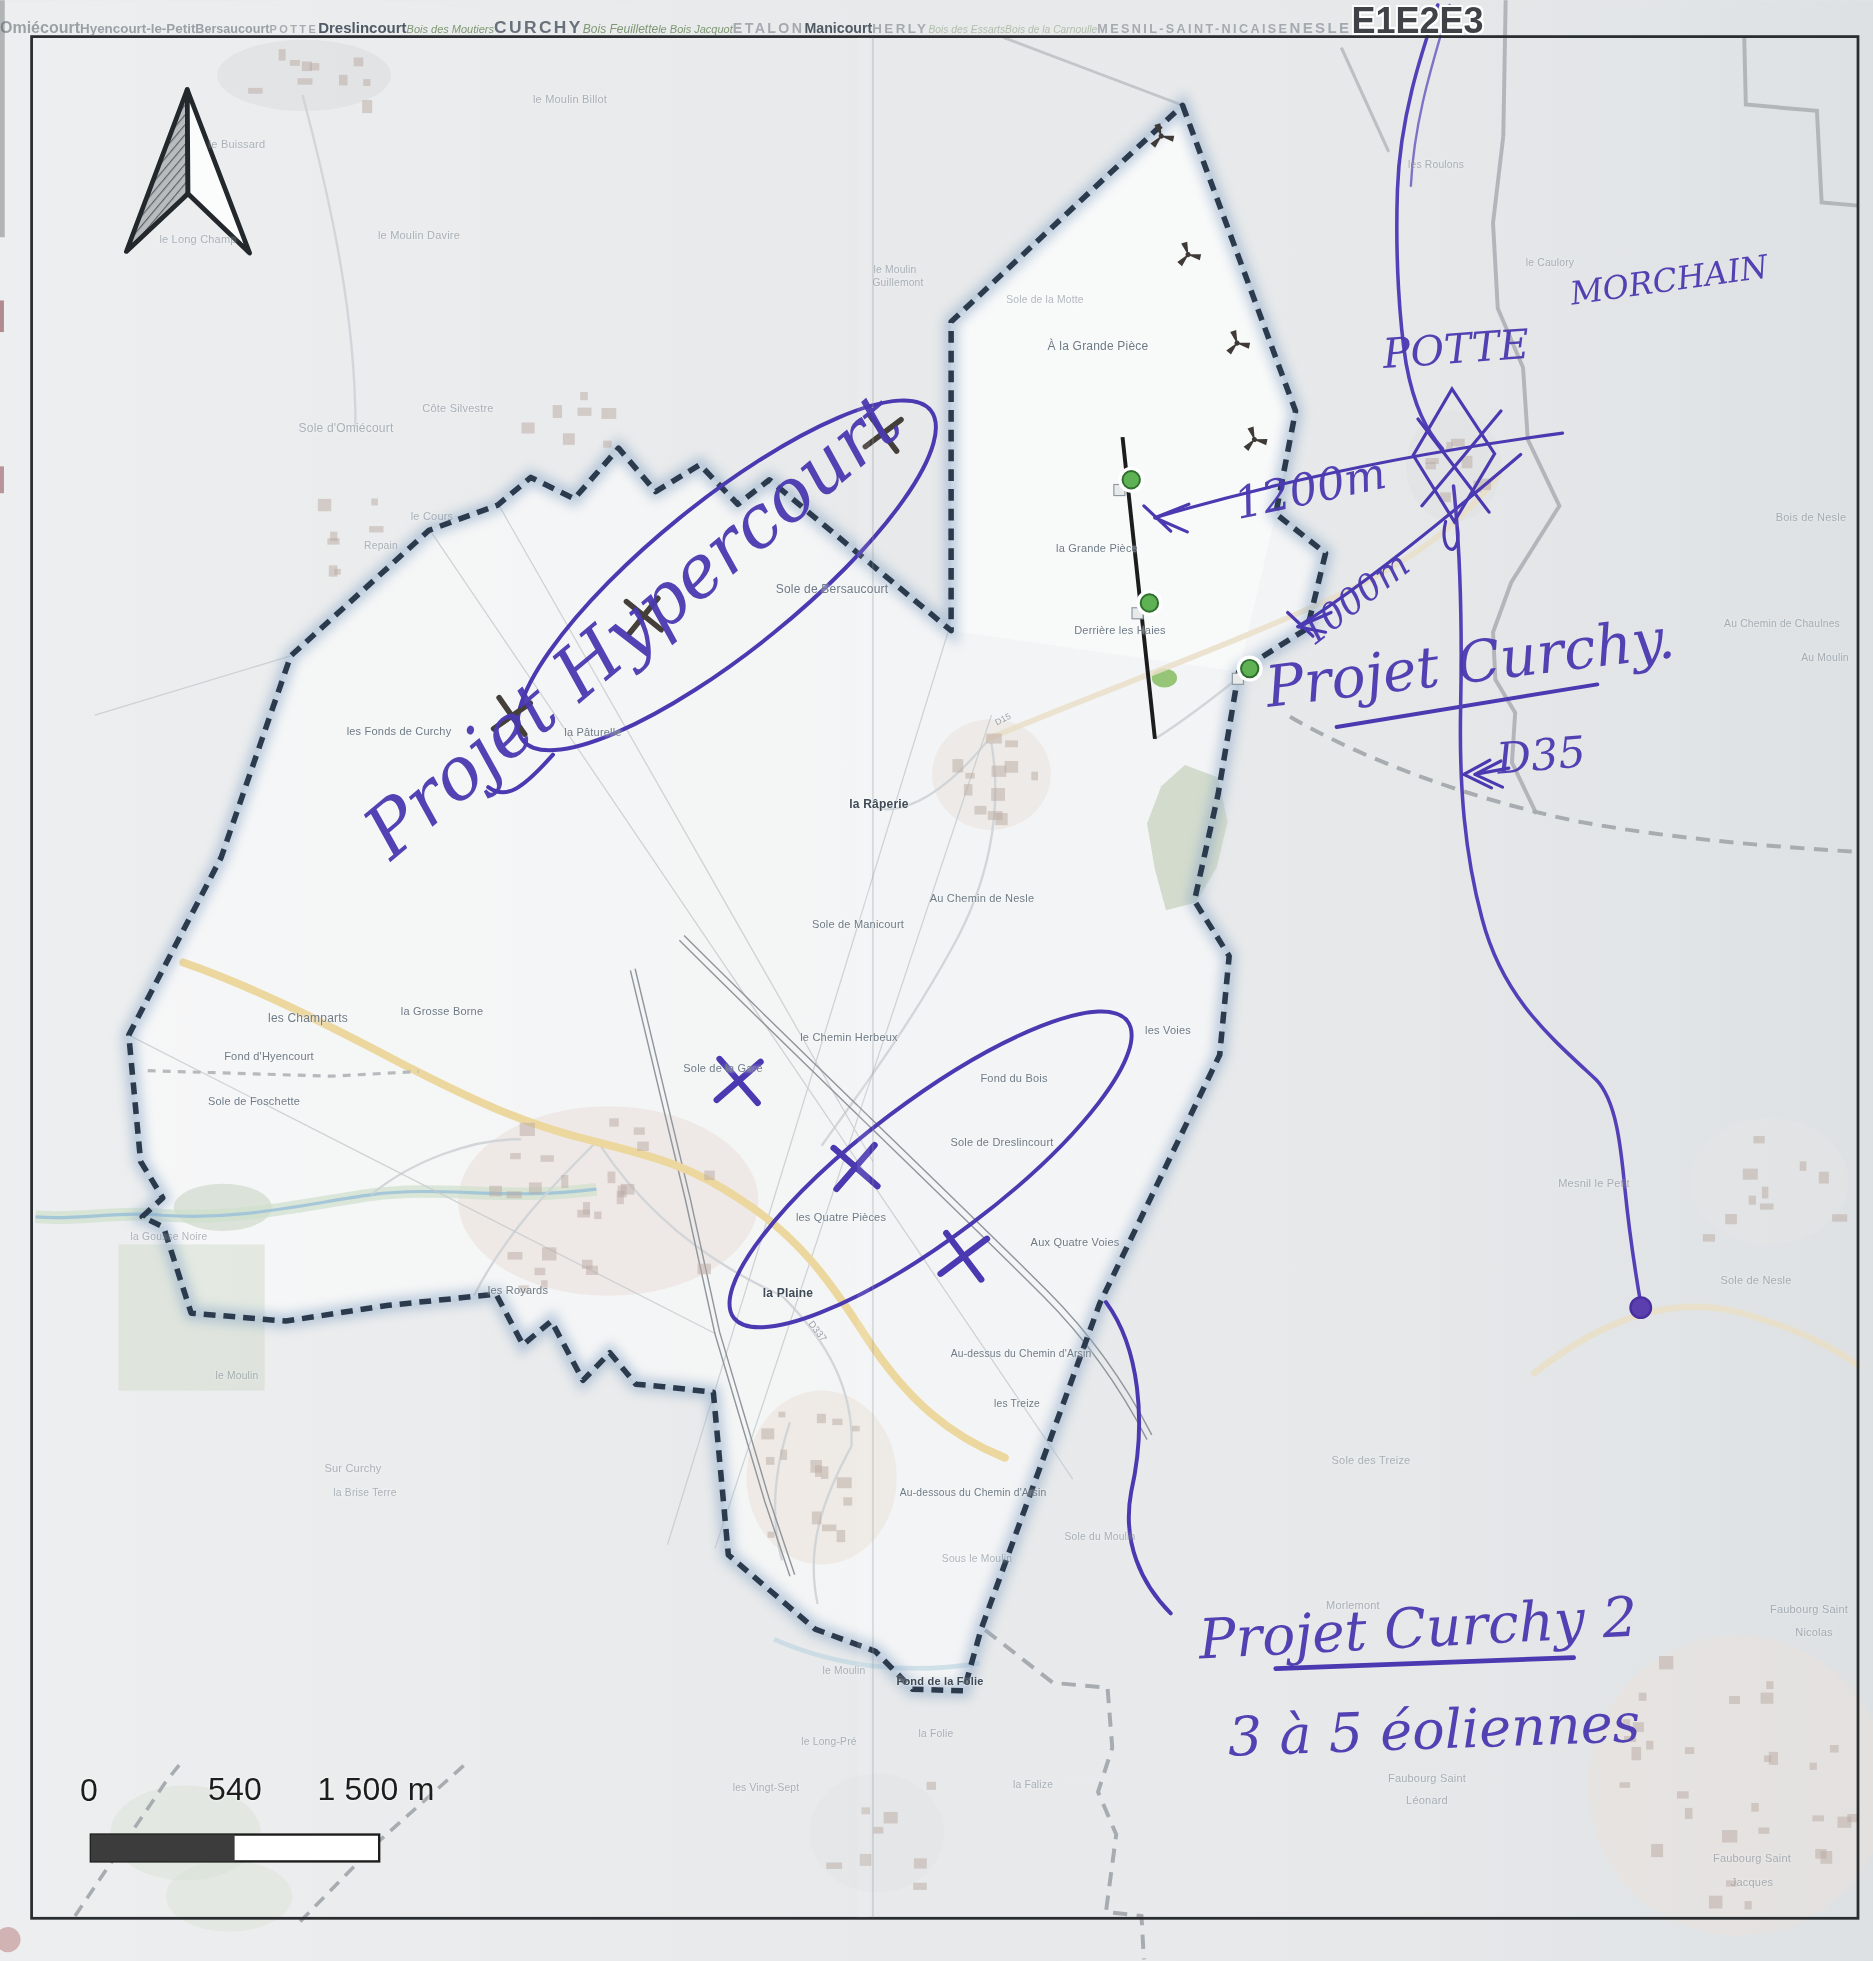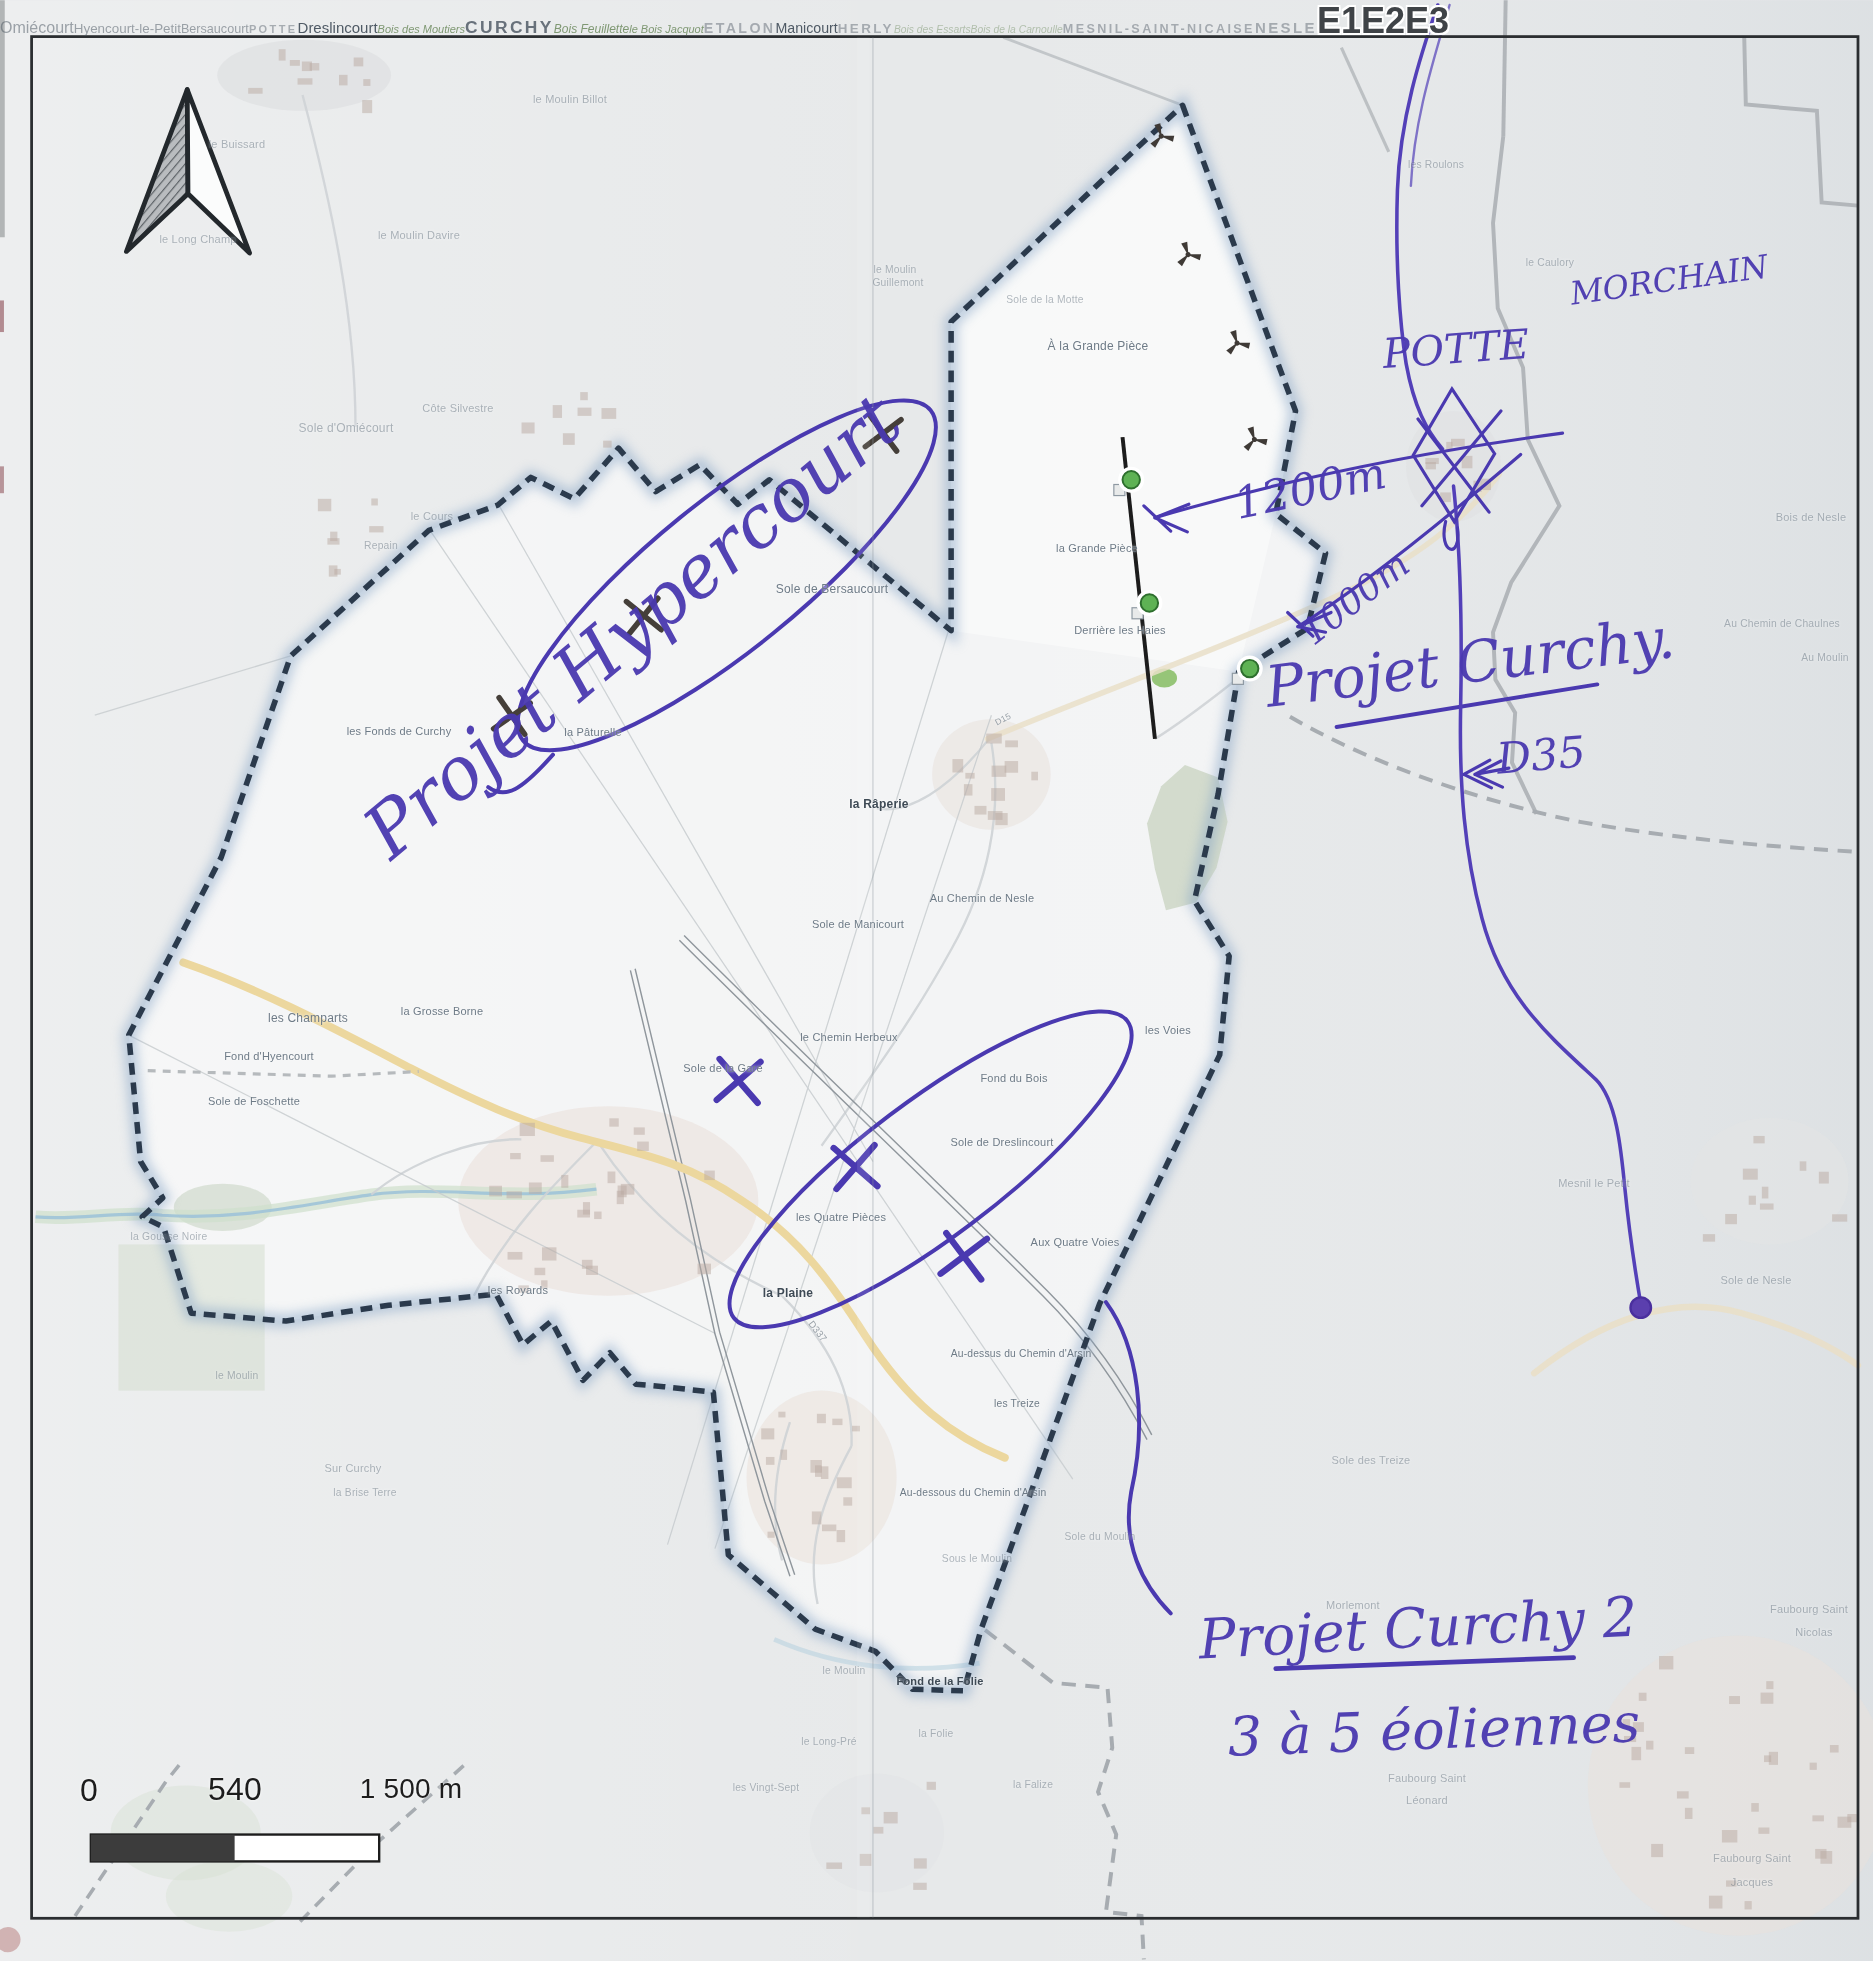--- a/index.html
+++ b/index.html
@@ -3,21 +3,21 @@
 <meta charset="utf-8">
 <style>
   html,body{margin:0;padding:0;background:#9aa0a4;}
   #stage{position:relative;width:1873px;height:1962px;overflow:hidden;
          background:#e7e9ea;font-family:"Liberation Sans",sans-serif;}
   #basemap{position:absolute;left:0;top:0;}
   #labels{position:absolute;left:0;top:0;width:100%;height:100%;pointer-events:none;}
   .lbl{position:absolute;white-space:nowrap;color:#6e7b87;
        font:400 12px "Liberation Sans",sans-serif;letter-spacing:0.2px;
        text-shadow:0 0 3.2px rgba(255,255,255,.95);}
-  .town{color:#4f5a65;font-weight:400;}
+  .town{color:#4f5a65;font-weight:700;}
   .city{color:#68717b;font-weight:700;letter-spacing:2.4px;}
   .green{color:#7f9873;font-style:italic;}
   .faint{opacity:.52;}
   .dark{color:#3e4a55;font-weight:700;}
   .roadlbl{color:#99a1a8;}
   .emark{color:#3f4347;font-weight:600;
          text-shadow:-1.6px 0 0 #fff,1.6px 0 0 #fff,0 -1.6px 0 #fff,0 1.6px 0 #fff,
                      -1.6px -1.6px 0 #fff,1.6px 1.6px 0 #fff,-1.6px 1.6px 0 #fff,1.6px -1.6px 0 #fff;}
   .scaletxt{color:#1d1d1d;font-weight:400;}
   .ink{position:absolute;white-space:nowrap;color:#4a39b0;
@@ -380,17 +380,17 @@
 
   <g>
     <rect x="115" y="2322" width="365" height="34" fill="#ffffff" stroke="#1c1c1c" stroke-width="3"></rect>
     <rect x="115" y="2322" width="182" height="34" fill="#3c3c3c"></rect>
   </g>
 </svg>
 
 <div id="labels">
   <span class="lbl scaletxt" style="left:89px;top:1790px;font-size:32px;position:absolute;transform:translate(-50%,-50%)">0</span>
   <span class="lbl scaletxt" style="left:235px;top:1789px;font-size:32px;position:absolute;transform:translate(-50%,-50%)">540</span>
-  <span class="lbl scaletxt" style="left:411px;top:1789px;font-size:28px;position:absolute;transform:translate(-50%,-50%)">1 500 m</span>
+  <span class="lbl scaletxt" style="left:376px;top:1789px;font-size:32px;position:absolute;transform:translate(-50%,-50%)">1 500 m</span>
 <span class="town faint" style="left: 303px; top: 75px; font-size: 16px; transform: translate(-50%, -50%) rotate(0deg);">Omiécourt</span><span class="lbl faint" style="left: 570px; top: 99px; font-size: 11px; transform: translate(-50%, -50%) rotate(0deg);">le Moulin Billot</span><span class="lbl faint" style="left: 237px; top: 144px; font-size: 11px; transform: translate(-50%, -50%) rotate(0deg);">le Buissard</span><span class="lbl faint" style="left: 198px; top: 239px; font-size: 11px; transform: translate(-50%, -50%) rotate(0deg);">le Long Champ</span><span class="lbl faint" style="left: 419px; top: 235px; font-size: 11px; transform: translate(-50%, -50%) rotate(0deg);">le Moulin Davire</span><span class="lbl faint" style="left: 346px; top: 428px; font-size: 12px; transform: translate(-50%, -50%) rotate(0deg);">Sole d'Omiécourt</span><span class="lbl faint" style="left: 458px; top: 408px; font-size: 11px; transform: translate(-50%, -50%) rotate(0deg);">Côte Silvestre</span><span class="town faint" style="left: 356px; top: 539px; font-size: 13.4px; transform: translate(-50%, -50%) rotate(0deg);">Hyencourt-le-Petit</span><span class="lbl faint" style="left: 432px; top: 516px; font-size: 11px; transform: translate(-50%, -50%) rotate(0deg);">le Cours</span><span class="lbl faint" style="left: 381px; top: 545px; font-size: 10.3px; transform: translate(-50%, -50%) rotate(0deg);">Repain</span><span class="town faint" style="left: 563px; top: 433px; font-size: 12.6px; transform: translate(-50%, -50%) rotate(0deg);">Bersaucourt</span><span class="lbl" style="left: 832px; top: 589px; font-size: 12px; transform: translate(-50%, -50%) rotate(0deg);">Sole de Bersaucourt</span><span class="lbl faint" style="left: 895px; top: 269px; font-size: 10.3px; transform: translate(-50%, -50%) rotate(0deg);">le Moulin</span><span class="lbl faint" style="left: 898px; top: 282px; font-size: 10.3px; transform: translate(-50%, -50%) rotate(0deg);">Guillemont</span><span class="lbl faint" style="left: 1045px; top: 299px; font-size: 10.3px; transform: translate(-50%, -50%) rotate(0deg);">Sole de la Motte</span><span class="lbl faint" style="left: 1436px; top: 164px; font-size: 10.3px; transform: translate(-50%, -50%) rotate(0deg);">les Roulons</span><span class="lbl faint" style="left: 1550px; top: 262px; font-size: 10.3px; transform: translate(-50%, -50%) rotate(0deg);">le Caulory</span><span class="city faint" style="left: 1463px; top: 442px; font-size: 11px; transform: translate(-50%, -50%) rotate(0deg);">POTTE</span><span class="lbl" style="left: 1098px; top: 346px; font-size: 12px; transform: translate(-50%, -50%) rotate(0deg);">À la Grande Pièce</span><span class="lbl" style="left: 1097px; top: 548px; font-size: 11px; transform: translate(-50%, -50%) rotate(0deg);">la Grande Pièce</span><span class="lbl" style="left: 1120px; top: 630px; font-size: 11px; transform: translate(-50%, -50%) rotate(0deg);">Derrière les Haies</span><span class="lbl" style="left: 593px; top: 732px; font-size: 11px; transform: translate(-50%, -50%) rotate(0deg);">la Pâturelle</span><span class="lbl" style="left: 399px; top: 731px; font-size: 11px; transform: translate(-50%, -50%) rotate(0deg);">les Fonds de Curchy</span><span class="town" style="left: 989px; top: 762px; font-size: 15px; transform: translate(-50%, -50%) rotate(0deg);">Dreslincourt</span><span class="lbl dark" style="left: 879px; top: 804px; font-size: 12px; transform: translate(-50%, -50%) rotate(0deg);">la Râperie</span><span class="lbl" style="left: 982px; top: 898px; font-size: 11px; transform: translate(-50%, -50%) rotate(0deg);">Au Chemin de Nesle</span><span class="lbl" style="left: 858px; top: 924px; font-size: 11px; transform: translate(-50%, -50%) rotate(0deg);">Sole de Manicourt</span><span class="green" style="left: 1201px; top: 811px; font-size: 11px; transform: translate(-50%, -50%) rotate(0deg);">Bois des Moutiers</span><span class="lbl" style="left: 1014px; top: 1078px; font-size: 11px; transform: translate(-50%, -50%) rotate(0deg);">Fond du Bois</span><span class="lbl" style="left: 1002px; top: 1142px; font-size: 11px; transform: translate(-50%, -50%) rotate(0deg);">Sole de Dreslincourt</span><span class="lbl" style="left: 1168px; top: 1030px; font-size: 11px; transform: translate(-50%, -50%) rotate(0deg);">les Voies</span><span class="lbl" style="left: 1075px; top: 1242px; font-size: 11px; transform: translate(-50%, -50%) rotate(0deg);">Aux Quatre Voies</span><span class="lbl" style="left: 849px; top: 1037px; font-size: 11px; transform: translate(-50%, -50%) rotate(0deg);">le Chemin Herbeux</span><span class="lbl" style="left: 723px; top: 1068px; font-size: 11px; transform: translate(-50%, -50%) rotate(0deg);">Sole de la Gare</span><span class="lbl" style="left: 841px; top: 1217px; font-size: 11px; transform: translate(-50%, -50%) rotate(0deg);">les Quatre Pièces</span><span class="lbl dark" style="left: 788px; top: 1293px; font-size: 12px; transform: translate(-50%, -50%) rotate(0deg);">la Plaine</span><span class="city" style="left: 597px; top: 1179px; font-size: 17.4px; transform: translate(-50%, -50%) rotate(0deg);">CURCHY</span><span class="lbl" style="left: 308px; top: 1018px; font-size: 12px; transform: translate(-50%, -50%) rotate(0deg);">les Champarts</span><span class="lbl" style="left: 269px; top: 1056px; font-size: 11px; transform: translate(-50%, -50%) rotate(0deg);">Fond d'Hyencourt</span><span class="lbl" style="left: 254px; top: 1101px; font-size: 11px; transform: translate(-50%, -50%) rotate(0deg);">Sole de Foschette</span><span class="lbl" style="left: 442px; top: 1011px; font-size: 11px; transform: translate(-50%, -50%) rotate(0deg);">la Grosse Borne</span><span class="green" style="left: 204px; top: 1203px; font-size: 12px; transform: translate(-50%, -50%) rotate(0deg);">Bois Feuillette</span><span class="lbl faint" style="left: 169px; top: 1236px; font-size: 10.3px; transform: translate(-50%, -50%) rotate(0deg);">la Gousse Noire</span><span class="green" style="left: 356px; top: 1234px; font-size: 11px; transform: translate(-50%, -50%) rotate(0deg);">le Bois Jacquot</span><span class="lbl" style="left: 518px; top: 1290px; font-size: 11px; transform: translate(-50%, -50%) rotate(0deg);">les Royards</span><span class="lbl faint" style="left: 237px; top: 1375px; font-size: 10.3px; transform: translate(-50%, -50%) rotate(0deg);">le Moulin</span><span class="lbl faint" style="left: 353px; top: 1468px; font-size: 11px; transform: translate(-50%, -50%) rotate(0deg);">Sur Curchy</span><span class="lbl faint" style="left: 365px; top: 1492px; font-size: 10.3px; transform: translate(-50%, -50%) rotate(0deg);">la Brise Terre</span><span class="city faint" style="left: 138px; top: 1632px; font-size: 14.2px; transform: translate(-50%, -50%) rotate(0deg);">ETALON</span><span class="town" style="left: 812px; top: 1440px; font-size: 14.2px; transform: translate(-50%, -50%) rotate(0deg);">Manicourt</span><span class="lbl" style="left: 1021px; top: 1353px; font-size: 10.3px; transform: translate(-50%, -50%) rotate(0deg);">Au-dessus du Chemin d'Arsin</span><span class="lbl" style="left: 1017px; top: 1403px; font-size: 10.3px; transform: translate(-50%, -50%) rotate(0deg);">les Treize</span><span class="lbl" style="left: 973px; top: 1492px; font-size: 10.3px; transform: translate(-50%, -50%) rotate(0deg);">Au-dessous du Chemin d'Arsin</span><span class="lbl faint" style="left: 1100px; top: 1536px; font-size: 10.3px; transform: translate(-50%, -50%) rotate(0deg);">Sole du Moulin</span><span class="lbl faint" style="left: 977px; top: 1558px; font-size: 10.3px; transform: translate(-50%, -50%) rotate(0deg);">Sous le Moulin</span><span class="lbl faint" style="left: 1371px; top: 1460px; font-size: 11px; transform: translate(-50%, -50%) rotate(0deg);">Sole des Treize</span><span class="lbl dark" style="left: 940px; top: 1681px; font-size: 11px; transform: translate(-50%, -50%) rotate(0deg);">Fond de la Folie</span><span class="lbl faint" style="left: 844px; top: 1670px; font-size: 10.3px; transform: translate(-50%, -50%) rotate(0deg);">le Moulin</span><span class="lbl faint" style="left: 936px; top: 1733px; font-size: 10.3px; transform: translate(-50%, -50%) rotate(0deg);">la Folie</span><span class="lbl faint" style="left: 829px; top: 1741px; font-size: 10.3px; transform: translate(-50%, -50%) rotate(0deg);">le Long-Pré</span><span class="lbl faint" style="left: 766px; top: 1787px; font-size: 10.3px; transform: translate(-50%, -50%) rotate(0deg);">les Vingt-Sept</span><span class="city faint" style="left: 877px; top: 1809px; font-size: 13.4px; transform: translate(-50%, -50%) rotate(0deg);">HERLY</span><span class="lbl faint" style="left: 1033px; top: 1784px; font-size: 10.3px; transform: translate(-50%, -50%) rotate(0deg);">la Falize</span><span class="green faint" style="left: 183px; top: 1817px; font-size: 10.3px; transform: translate(-50%, -50%) rotate(0deg);">Bois des Essarts</span><span class="green faint" style="left: 224px; top: 1876px; font-size: 10.3px; transform: translate(-50%, -50%) rotate(0deg);">Bois de la Carnoulle</span><span class="city faint" style="left: 1751px; top: 1112px; font-size: 12.6px; transform: translate(-50%, -50%) rotate(0deg);">MESNIL-SAINT-</span><span class="city faint" style="left: 1749px; top: 1136px; font-size: 12.6px; transform: translate(-50%, -50%) rotate(0deg);">NICAISE</span><span class="lbl faint" style="left: 1594px; top: 1183px; font-size: 11px; transform: translate(-50%, -50%) rotate(0deg);">Mesnil le Petit</span><span class="lbl faint" style="left: 1756px; top: 1280px; font-size: 11px; transform: translate(-50%, -50%) rotate(0deg);">Sole de Nesle</span><span class="lbl faint" style="left: 1811px; top: 517px; font-size: 11px; transform: translate(-50%, -50%) rotate(0deg);">Bois de Nesle</span><span class="lbl faint" style="left: 1782px; top: 623px; font-size: 10.3px; transform: translate(-50%, -50%) rotate(0deg);">Au Chemin de Chaulnes</span><span class="lbl faint" style="left: 1825px; top: 657px; font-size: 10.3px; transform: translate(-50%, -50%) rotate(0deg);">Au Moulin</span><span class="lbl faint" style="left: 1353px; top: 1605px; font-size: 11px; transform: translate(-50%, -50%) rotate(0deg);">Morlemont</span><span class="city faint" style="left: 1722px; top: 1699px; font-size: 15px; transform: translate(-50%, -50%) rotate(0deg);">NESLE</span><span class="lbl faint" style="left: 1427px; top: 1778px; font-size: 11px; transform: translate(-50%, -50%) rotate(0deg);">Faubourg Saint</span><span class="lbl faint" style="left: 1427px; top: 1800px; font-size: 11px; transform: translate(-50%, -50%) rotate(0deg);">Léonard</span><span class="lbl faint" style="left: 1809px; top: 1609px; font-size: 11px; transform: translate(-50%, -50%) rotate(0deg);">Faubourg Saint</span><span class="lbl faint" style="left: 1814px; top: 1632px; font-size: 11px; transform: translate(-50%, -50%) rotate(0deg);">Nicolas</span><span class="lbl faint" style="left: 1752px; top: 1858px; font-size: 11px; transform: translate(-50%, -50%) rotate(0deg);">Faubourg Saint</span><span class="lbl faint" style="left: 1752px; top: 1882px; font-size: 11px; transform: translate(-50%, -50%) rotate(0deg);">Jacques</span><span class="lbl roadlbl" style="left: 818px; top: 1331px; font-size: 9.5px; transform: translate(-50%, -50%) rotate(52deg);">D337</span><span class="lbl roadlbl" style="left: 1003px; top: 719px; font-size: 8.7px; transform: translate(-50%, -50%) rotate(-28deg);">D15</span><span class="ink" style="left: 632px; top: 626px; font-size: 73px; transform: translate(-50%, -50%) rotate(-40deg);">Projet Hypercourt</span><span class="ink" style="left: 1310px; top: 488px; font-size: 44px; transform: translate(-50%, -50%) rotate(-12deg);">1200m</span><span class="ink" style="left: 1355px; top: 598px; font-size: 36px; transform: translate(-50%, -50%) rotate(-38deg);">1000m</span><span class="ink" style="left: 1470px; top: 662px; font-size: 57px; transform: translate(-50%, -50%) rotate(-7deg);">Projet Curchy.</span><span class="ink" style="left: 1541px; top: 755px; font-size: 43px; transform: translate(-50%, -50%) rotate(-5deg);">D35</span><span class="ink" style="left: 1456px; top: 349px; font-size: 41px; transform: translate(-50%, -50%) rotate(-4deg);">POTTE</span><span class="ink" style="left: 1669px; top: 280px; font-size: 32px; transform: translate(-50%, -50%) rotate(-8deg);">MORCHAIN</span><span class="ink" style="left: 1418px; top: 1628px; font-size: 55px; transform: translate(-50%, -50%) rotate(-3deg);">Projet Curchy 2</span><span class="ink" style="left: 1434px; top: 1730px; font-size: 54px; transform: translate(-50%, -50%) rotate(-2deg);">3 à 5 éoliennes</span><span class="emark" style="left: 1169px; top: 457px; font-size: 36px; transform: translate(-50%, -50%) rotate(0deg);">E1</span><span class="emark" style="left: 1188px; top: 581px; font-size: 36px; transform: translate(-50%, -50%) rotate(0deg);">E2</span><span class="emark" style="left: 1289px; top: 646px; font-size: 36px; transform: translate(-50%, -50%) rotate(0deg);">E3</span></div>
 
 </div>
 
 
 </body></html>

